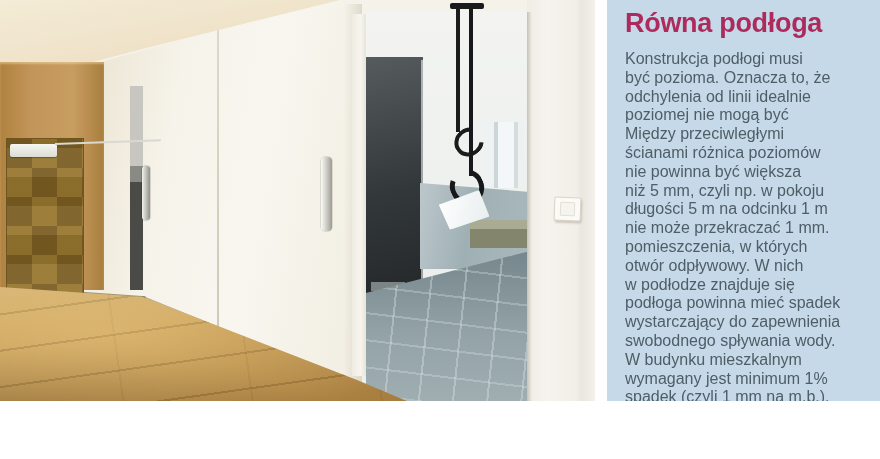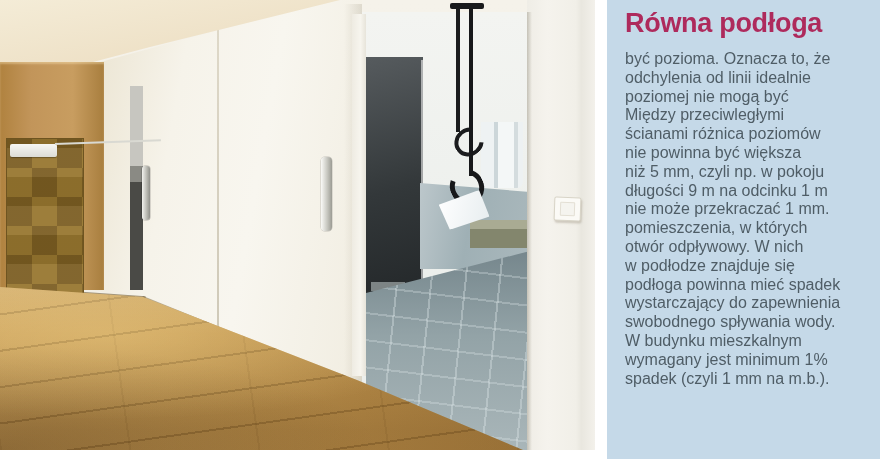--- a/index.html
+++ b/index.html
@@ -1,17 +1,17 @@
 <!DOCTYPE html>
 <html style="--panel-bg: #c5d9e8; --title-color: #ae2a5c; --body-color: #4f5d66;"><head>
 <meta charset="utf-8">
 <style>
   html,body { margin:0; padding:0; background:#ffffff; }
   .stage {
-    position:relative; width:880px; height:459px; overflow:hidden;
+    position:relative; width:880px; height:401px; overflow:hidden;
     background:#ffffff; font-family:"Liberation Sans", sans-serif;
   }
   .abs { position:absolute; }
 
   
   .photo { left:0; top:0; width:595px; height:450px; overflow:hidden; }
 
   .wall-bg { left:0; top:0; width:595px; height:450px;
     background:linear-gradient(180deg,#f5f2ea 0%,#f3f0e7 55%,#efece2 100%); }
 
@@ -179,28 +179,29 @@
       <div class="abs jamb-shadow"></div>
       <div class="abs light-switch">
         <div class="abs switch-plate"></div>
       </div>
     </div>
   </div>
 
   <div class="abs info-panel">
     <div class="panel-title">Równa podłoga</div>
     <div class="panel-body">
+        <div class="line">Konstrukcja podłogi musi</div>
         <div class="line">być pozioma. Oznacza to, że</div>
         <div class="line">odchylenia od linii idealnie</div>
         <div class="line">poziomej nie mogą być</div>
         <div class="line">Między przeciwległymi</div>
         <div class="line">ścianami różnica poziomów</div>
         <div class="line">nie powinna być większa</div>
         <div class="line">niż 5 mm, czyli np. w pokoju</div>
-        <div class="line">długości 9 m na odcinku 1 m</div>
+        <div class="line">długości 5 m na odcinku 1 m</div>
         <div class="line">nie może przekraczać 1 mm.</div>
         <div class="line">pomieszczenia, w których</div>
         <div class="line">otwór odpływowy. W nich</div>
         <div class="line">w podłodze znajduje się</div>
         <div class="line">podłoga powinna mieć spadek</div>
         <div class="line">wystarczający do zapewnienia</div>
         <div class="line">swobodnego spływania wody.</div>
         <div class="line">W budynku mieszkalnym</div>
         <div class="line">wymagany jest minimum 1%</div>
         <div class="line">spadek (czyli 1 mm na m.b.).</div>

